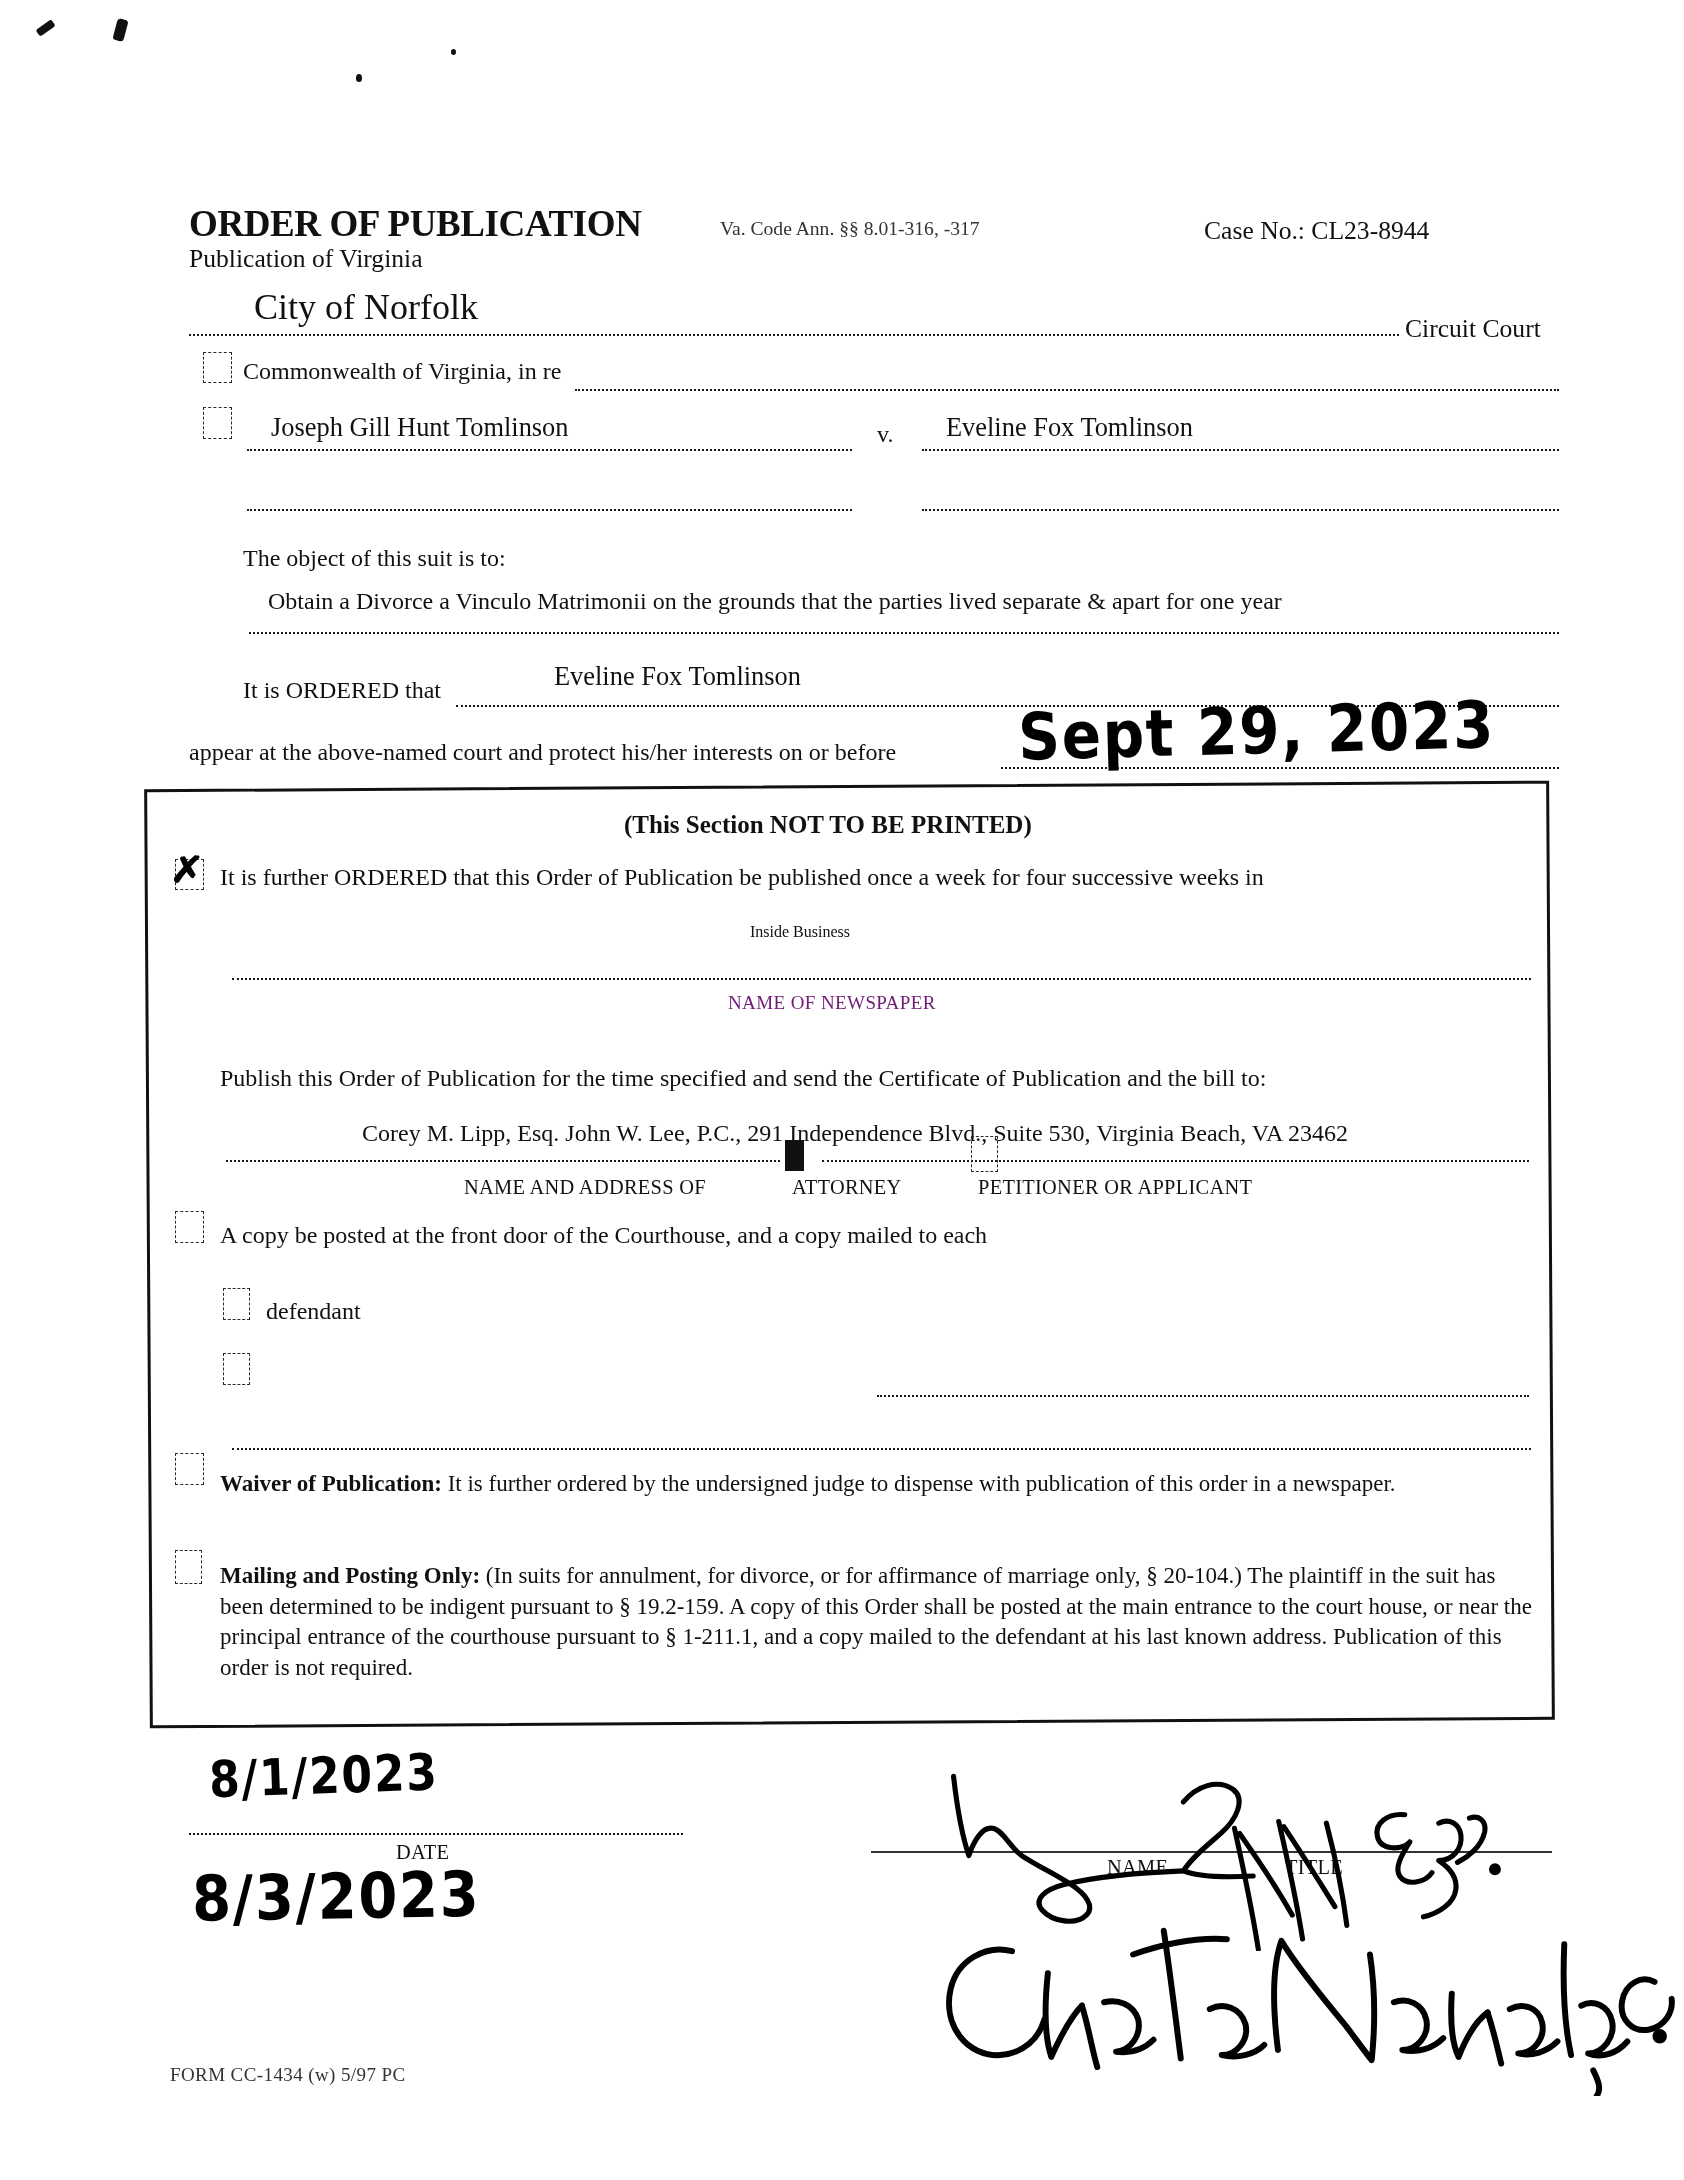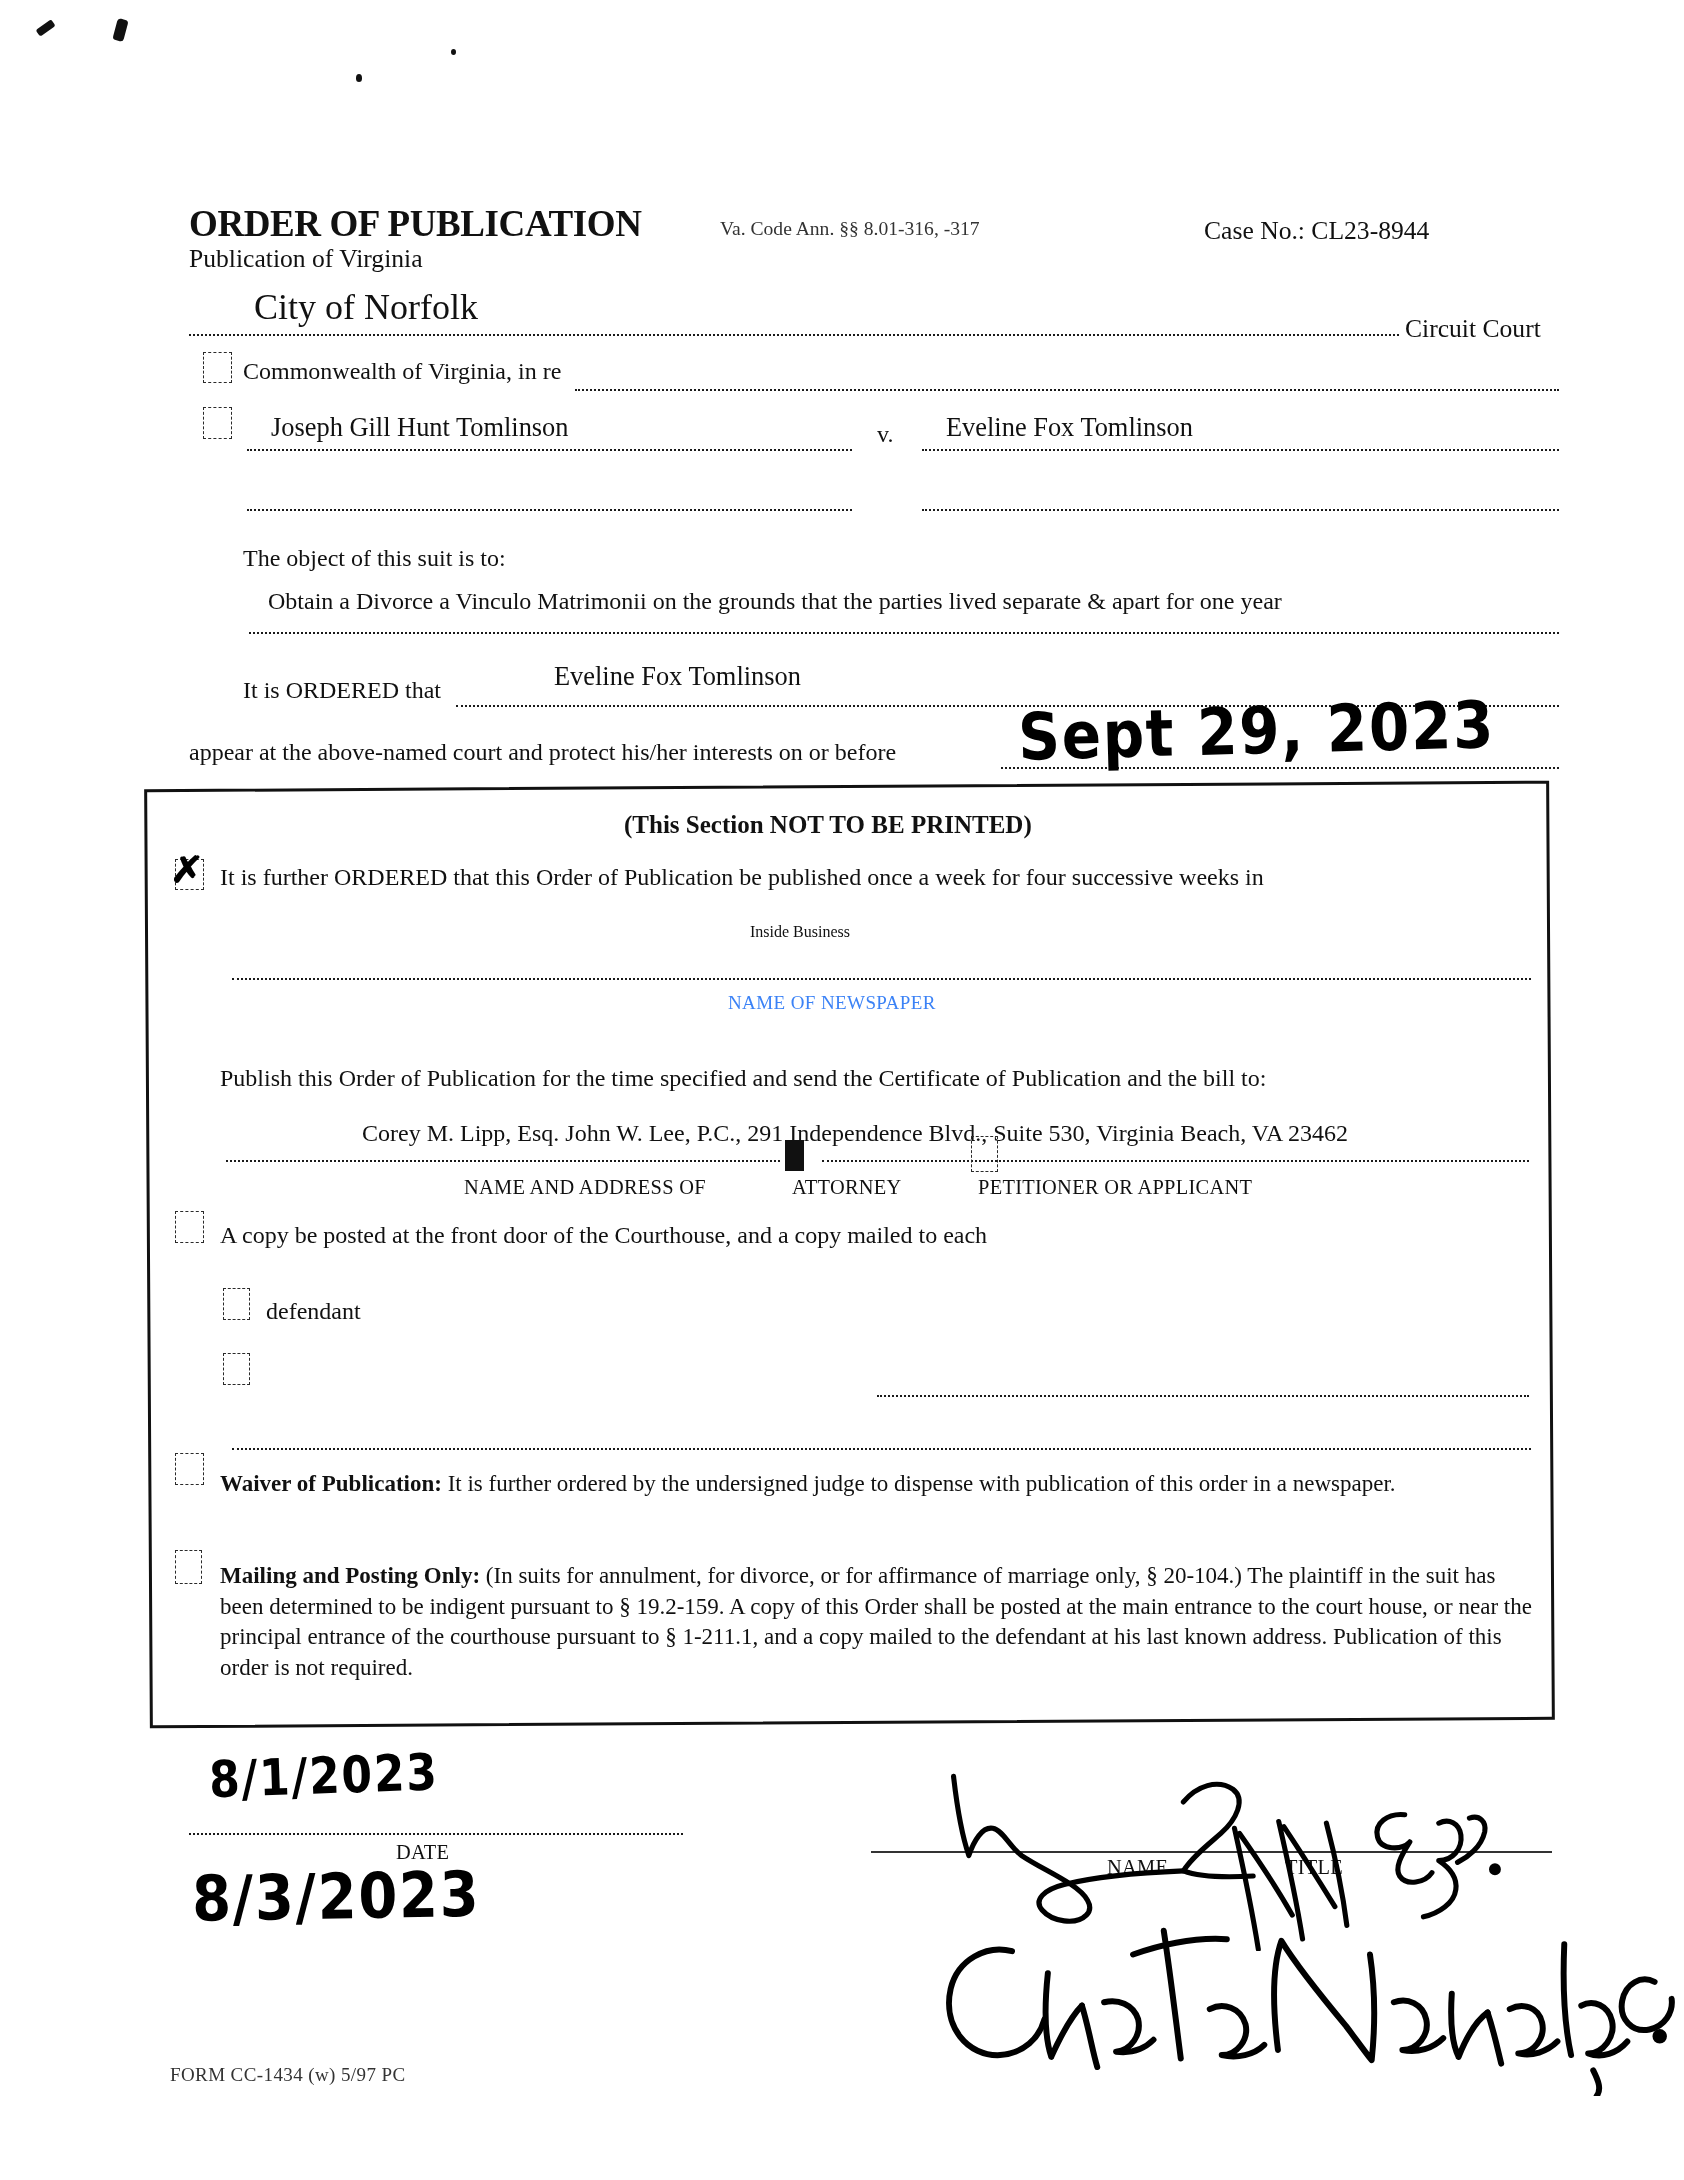--- a/index.html
+++ b/index.html
@@ -91,21 +91,21 @@
   .section-head {
     font-size: 25px;
     font-weight: 700;
   }
   .newspaper {
     font-size: 16px;
   }
   .caption-sm {
     font-size: 19px;
     letter-spacing: 0.4px;
-    color: #3b82f6;
+    color: #701a75;
   }
   .label-sm {
     font-size: 20.4px;
     letter-spacing: 0.3px;
   }
   .addr {
     font-size: 24px;
   }
   .bold { font-weight: 700; }
 

